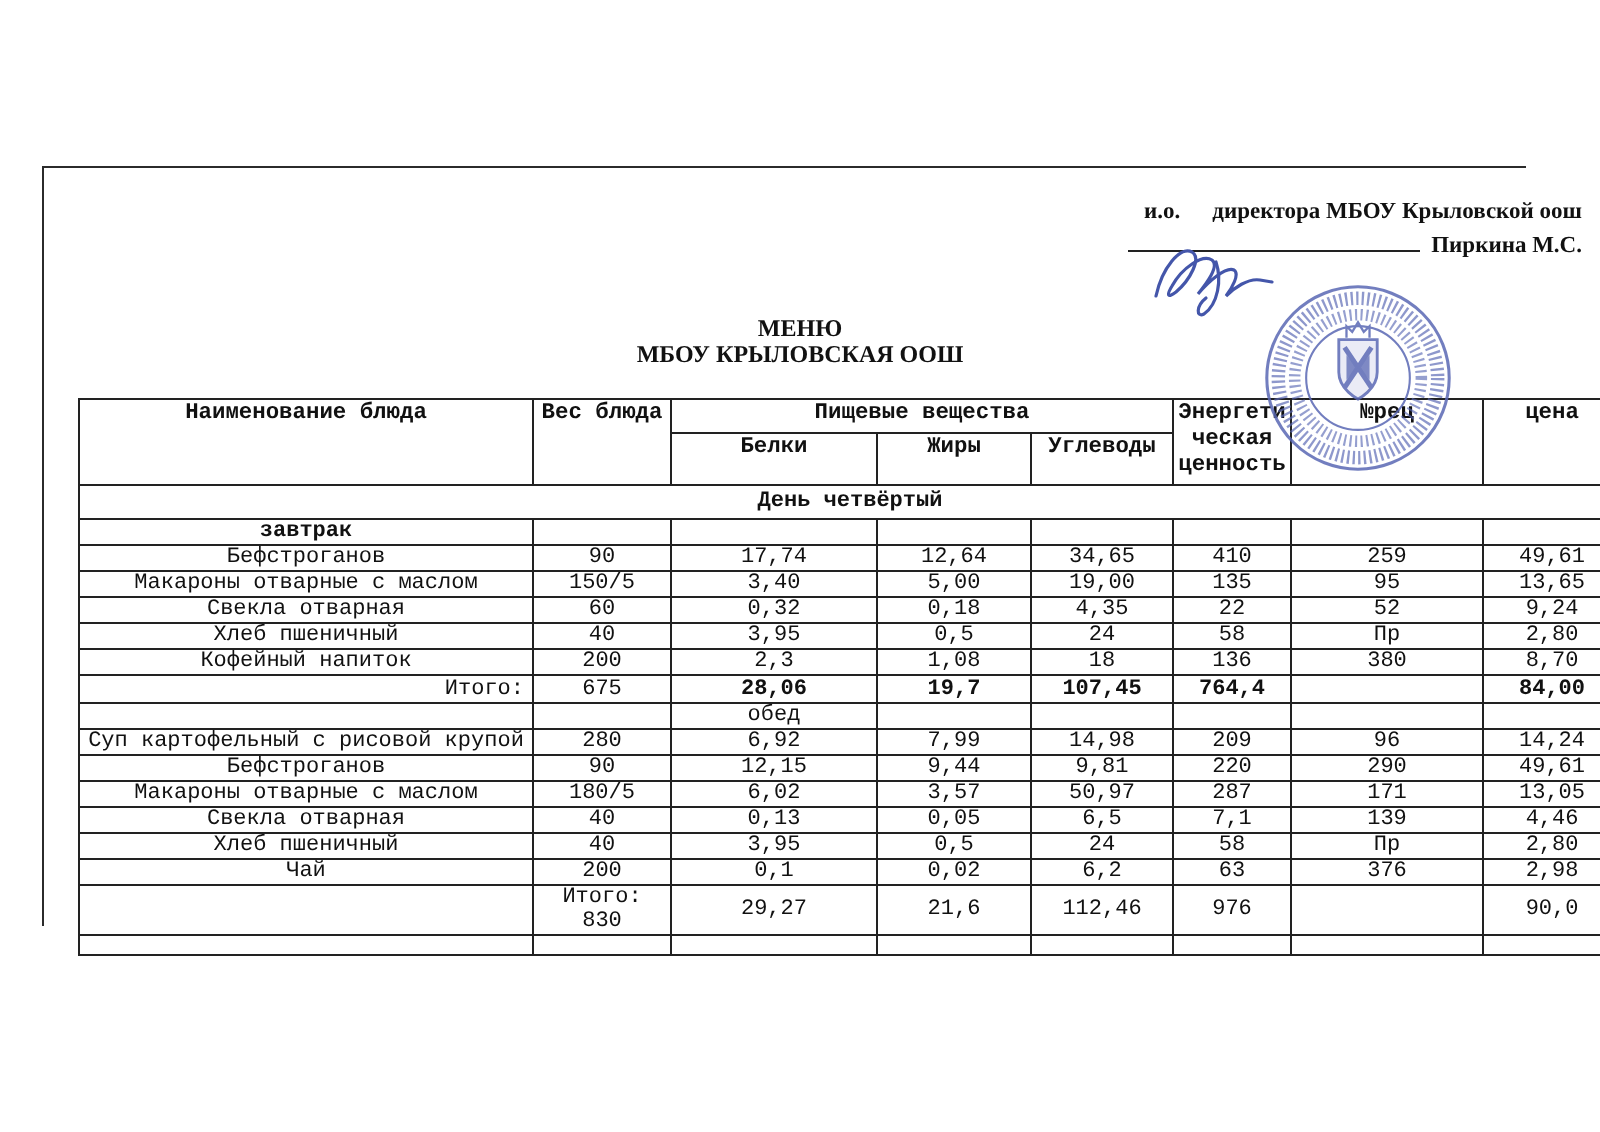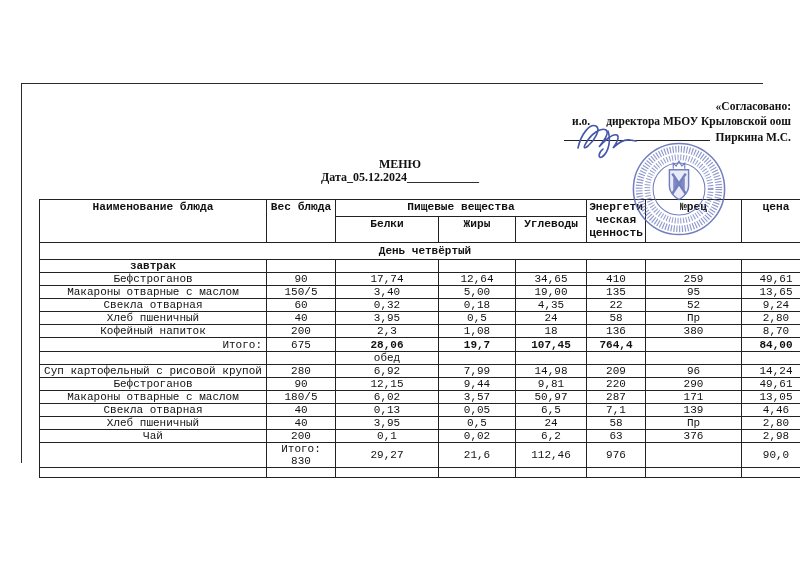--- a/index.html
+++ b/index.html
@@ -51,21 +51,20 @@
   tr.empty-row{height:10px;}
 </style>
 </head>
 <body>
 
 <div class="page">
 
   <div class="page-frame"></div>
 
   <div class="approval">
-    <div>«Согласовано:</div>
     <div>
       <span class="pos-prefix">и.о.</span><span>директора МБОУ Крыловской оош</span>
     </div>
     <div>
       <span class="sig-rule"></span><span>Пиркина М.С.</span>
     </div>
   </div>
 
   <svg class="signature-svg" width="85" height="42" viewBox="0 0 85 42">
     <g fill="none" stroke="var(--signature-blue,#4456aa)" stroke-width="1.6" stroke-linecap="round">
@@ -82,21 +81,21 @@
       <circle cx="50" cy="50" r="33" stroke-width="6" stroke-dasharray="1.1,1.8" opacity="0.75"></circle>
       <path d="M44,29 L44,23 L47,26 L50,21 L53,26 L56,23 L56,29" stroke-width="1.2"></path>
       <path d="M40,30 L60,30 L60,47 C60,56 50,61 50,61 C50,61 40,56 40,47 Z" stroke-width="1.5" fill="rgba(90,104,180,0.15)"></path>
       <path d="M43,34 L57,55 M57,34 L43,55" stroke-width="2.6"></path>
       <path d="M44,38 L50,44.5 L44,51 Z M56,38 L50,44.5 L56,51 Z" fill="var(--stamp-blue,#5a68b4)" stroke="none" opacity="0.9"></path>
     </g>
   </svg>
 
   <div class="title-block">
     <div>МЕНЮ</div>
-    <div>Дата_05.12.2024____________</div>
+    <div>МБОУ КРЫЛОВСКАЯ ООШ</div>
   </div>
 
   <table class="menu-table">
     <colgroup>
       <col style="width:227px">
         <col style="width:69px">
         <col style="width:103px">
       <col style="width:77px">
         <col style="width:71px">
         <col style="width:59px">

